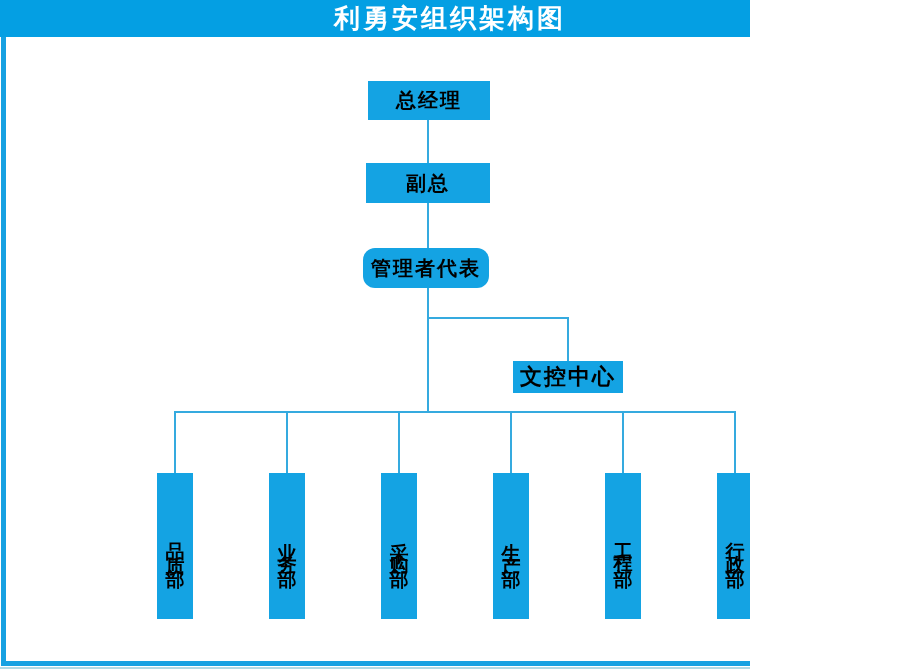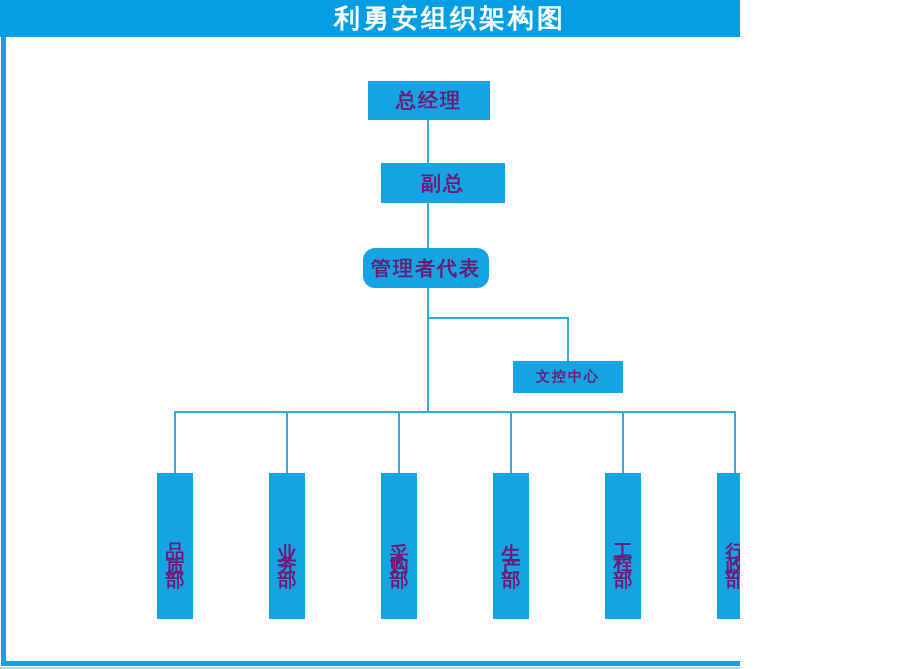--- a/index.html
+++ b/index.html
@@ -7,20 +7,21 @@
     padding: 0;
     background: #ffffff;
     font-family: "Liberation Sans", "DejaVu Sans", sans-serif;
   }
   #stage {
     position: relative;
     width: 740px;
     height: 669px;
     background: #ffffff;
     overflow: hidden;
+    padding-left: 10px;
   }
   
   .header {
     position: absolute;
     left: 0; top: 0;
     width: 900px; height: 37px;
     background: #049fe3;
     display: flex;
     align-items: center;
     justify-content: center;
@@ -49,29 +50,29 @@
     position: absolute;
     left: 0; bottom: 0;
     width: 900px; height: 2px;
     background: #6fb9cf;
     opacity: 0.55;
   }
   
   .node {
     position: absolute;
     background: #14a3e3;
-    color: #701a75;
+    color: #000000;
     display: flex;
     align-items: center;
     justify-content: center;
     font-weight: bold;
     box-sizing: border-box;
   }
   .node.h-node { font-size: 20px; letter-spacing: 2px; white-space: nowrap; }
-  .node.doc-node { font-size: 14px; letter-spacing: 2px; white-space: nowrap; }
+  .node.doc-node { font-size: 22px; letter-spacing: 2px; white-space: nowrap; }
   .node.dept {
     top: 473px;
     width: 36px;
     height: 146px;
     font-size: 19px;
     writing-mode: vertical-rl;
     text-orientation: upright;
     letter-spacing: 13px;
   }
   
@@ -102,21 +103,21 @@
   <div class="line hline" style="left:174px; top:411px; width:562px;"></div>
   <div class="line vline" style="left:174px; top:411px; height:62px;"></div>
   <div class="line vline" style="left:286px; top:411px; height:62px;"></div>
   <div class="line vline" style="left:398px; top:411px; height:62px;"></div>
   <div class="line vline" style="left:510px; top:411px; height:62px;"></div>
   <div class="line vline" style="left:622px; top:411px; height:62px;"></div>
   <div class="line vline" style="left:734px; top:411px; height:62px;"></div>
 
   <div class="node h-node" style="left:368px; top:81px;  width:122px; height:39px;">总经理</div>
 
-  <div class="node h-node" style="left:366px; top:163px; width:124px; height:40px;margin-left:15px;">副总</div>
+  <div class="node h-node" style="left:366px; top:163px; width:124px; height:40px;">副总</div>
 
   <div class="node h-node" style="left:363px; top:248px; width:126px; height:40px;border-radius:12px;">管理者代表</div>
 
   <div class="node doc-node" style="left:513px; top:361px; width:110px; height:32px;">文控中心</div>
 
   <div class="node dept" style="left:157px;">品质部</div>
   <div class="node dept" style="left:269px;">业务部</div>
   <div class="node dept" style="left:381px;">采购部</div>
   <div class="node dept" style="left:493px;">生产部</div>
   <div class="node dept" style="left:605px;">工程部</div>

